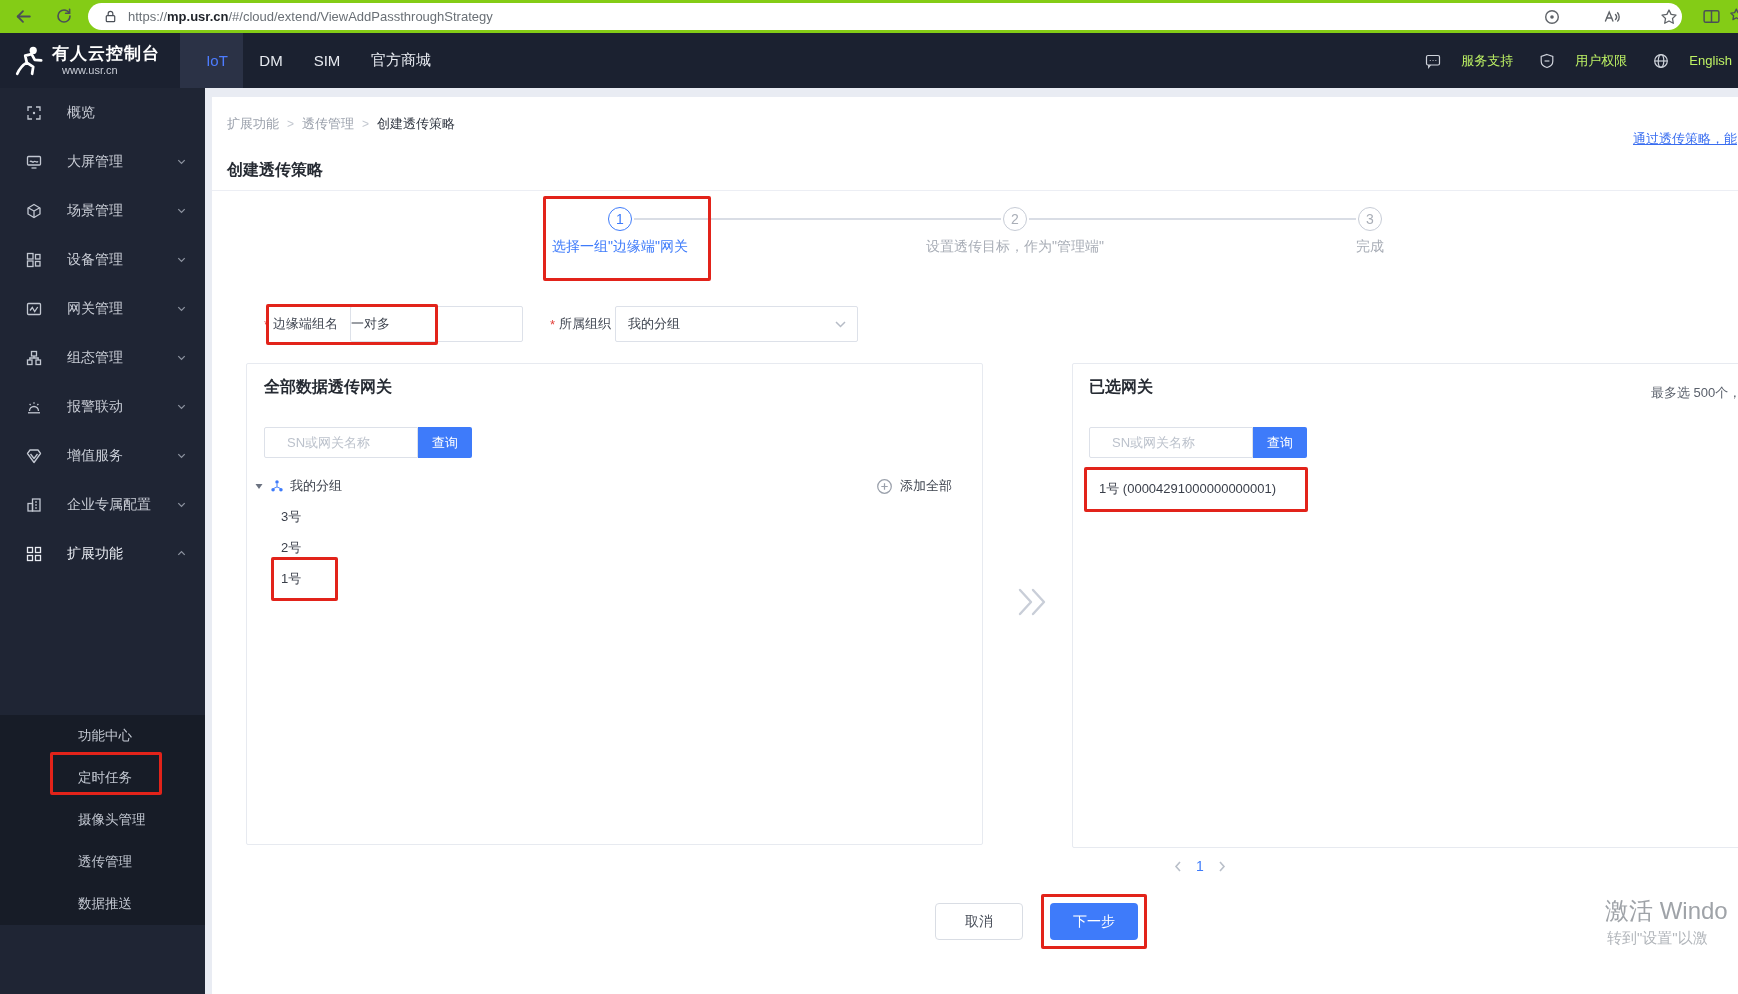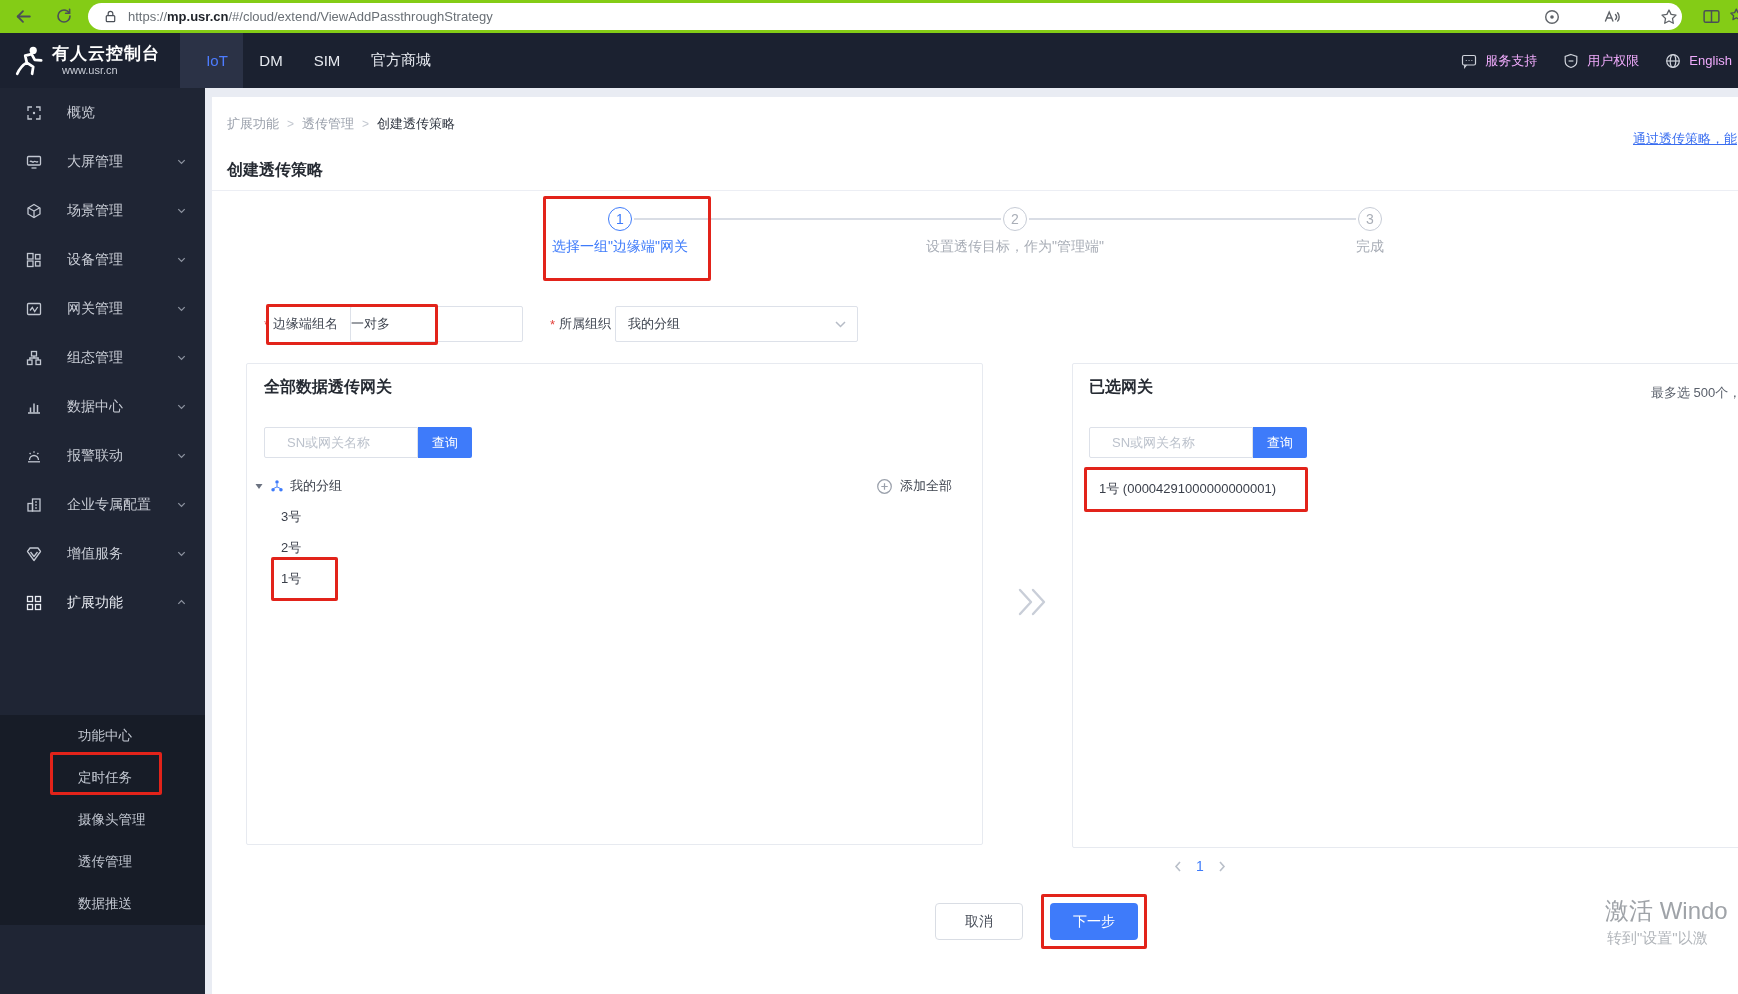--- a/index.html
+++ b/index.html
@@ -13,21 +13,21 @@
   .urltext{left:40px;top:6px;font-size:13px;white-space:nowrap;color:#6a7076;}
   .urltext b{color:#1f2329;font-weight:700;}
   
   .topnav{left:0;top:33px;width:1738px;height:55px;background:#1b2130;}
   .logo-title{left:52px;top:9px;color:#fff;font-size:17px;font-weight:700;letter-spacing:1px;}
   .logo-sub{left:62px;top:31px;color:#c9cdd6;font-size:11px;}
   .tabs{left:180px;top:0;height:55px;display:flex;}
   .tab{height:55px;display:flex;align-items:center;justify-content:center;font-size:15px;color:#e7eaf0;cursor:pointer;}
   .tab.active{background:#2b3246;color:#4d7cff;}
   .navright{right:6px;top:0;height:55px;display:flex;align-items:center;gap:26px;}
-  .navitem{display:flex;align-items:center;gap:8px;color:#f0abfc;font-size:13px;cursor:pointer;}
+  .navitem{display:flex;align-items:center;gap:20px;color:#bef264;font-size:13px;cursor:pointer;}
   
   .sidebar{left:0;top:88px;width:205px;height:906px;background:#1f2534;}
   .side-item{position:relative;height:49px;display:flex;align-items:center;color:#c8ccd5;font-size:14px;cursor:pointer;}
   .side-item .ic{position:absolute;left:26px;}
   .side-item .lb{position:absolute;left:67px;}
   .side-item .ch{position:absolute;right:18px;}
   .submenu{position:absolute;left:0;top:627px;width:205px;background:#171c27;}
   .sub-item{height:42px;display:flex;align-items:center;padding-left:78px;color:#c3c8d2;font-size:13.5px;cursor:pointer;}
   
   .mainpanel{left:212px;top:97px;width:1526px;height:897px;background:#fff;}
@@ -272,70 +272,56 @@
         </span>
       <span class="lb">组态管理</span>
       <span class="ch">
           <svg width="11" height="11" viewBox="0 0 12 12" fill="none" stroke="#8d93a0" stroke-width="1.4">
             <path d="m2.5 4.5 3.5 3.5 3.5-3.5"></path>
           </svg>
         </span>
     </div>
     <div class="side-item">
       <span class="ic">
-          <svg width="16" height="16" viewBox="0 0 16 16" fill="none" stroke="#c2c7d1" stroke-width="1.5">
-            <path d="M2 14h12"></path>
-            <path d="M4.5 13.5V8.5M8 13.5v-9M11.5 13.5V6"></path>
-          </svg>
-        </span>
-      <span class="lb">数据中心</span>
-      <span class="ch">
-          <svg width="11" height="11" viewBox="0 0 12 12" fill="none" stroke="#8d93a0" stroke-width="1.4">
-            <path d="m2.5 4.5 3.5 3.5 3.5-3.5"></path>
-          </svg>
-        </span>
-    </div>
-    <div class="side-item">
-      <span class="ic">
           <svg width="16" height="16" viewBox="0 0 16 16" fill="none" stroke="#c2c7d1" stroke-width="1.3">
             <path d="M3.5 12a4.5 4.5 0 0 1 9 0"></path>
             <path d="M2 13.8h12"></path>
             <path d="M8 3.2v1.6M3.6 5l1.1 1.1M12.4 5l-1.1 1.1"></path>
           </svg>
         </span>
       <span class="lb">报警联动</span>
       <span class="ch">
           <svg width="11" height="11" viewBox="0 0 12 12" fill="none" stroke="#8d93a0" stroke-width="1.4">
             <path d="m2.5 4.5 3.5 3.5 3.5-3.5"></path>
           </svg>
         </span>
     </div>
     <div class="side-item">
       <span class="ic">
+          <svg width="16" height="16" viewBox="0 0 16 16" fill="none" stroke="#c2c7d1" stroke-width="1.3" stroke-linejoin="round">
+            <path d="M8 14.5 1.5 5.5 4 2h8l2.5 3.5z"></path>
+            <path d="m4.5 6 3.5 4.5L11.5 6"></path>
+          </svg>
+        </span>
+      <span class="lb">增值服务</span>
+      <span class="ch">
+          <svg width="11" height="11" viewBox="0 0 12 12" fill="none" stroke="#8d93a0" stroke-width="1.4">
+            <path d="m2.5 4.5 3.5 3.5 3.5-3.5"></path>
+          </svg>
+        </span>
+    </div>
+    <div class="side-item">
+      <span class="ic">
           <svg width="16" height="16" viewBox="0 0 16 16" fill="none" stroke="#c2c7d1" stroke-width="1.3">
             <rect x="2" y="6.5" width="4.5" height="7.5"></rect>
             <rect x="6.5" y="2" width="7.5" height="12"></rect>
             <path d="M9.2 5h1.6M9.2 8h1.6M9.2 11h1.6"></path>
           </svg>
         </span>
       <span class="lb">企业专属配置</span>
-      <span class="ch">
-          <svg width="11" height="11" viewBox="0 0 12 12" fill="none" stroke="#8d93a0" stroke-width="1.4">
-            <path d="m2.5 4.5 3.5 3.5 3.5-3.5"></path>
-          </svg>
-        </span>
-    </div>
-    <div class="side-item">
-      <span class="ic">
-          <svg width="16" height="16" viewBox="0 0 16 16" fill="none" stroke="#c2c7d1" stroke-width="1.3" stroke-linejoin="round">
-            <path d="M8 14.5 1.5 5.5 4 2h8l2.5 3.5z"></path>
-            <path d="m4.5 6 3.5 4.5L11.5 6"></path>
-          </svg>
-        </span>
-      <span class="lb">增值服务</span>
       <span class="ch">
           <svg width="11" height="11" viewBox="0 0 12 12" fill="none" stroke="#8d93a0" stroke-width="1.4">
             <path d="m2.5 4.5 3.5 3.5 3.5-3.5"></path>
           </svg>
         </span>
     </div>
     <div class="side-item" style="color:#e8ebf1;">
       <span class="ic">
           <svg width="16" height="16" viewBox="0 0 16 16" fill="none" stroke="#e8ebf1" stroke-width="1.3">
             <rect x="1.5" y="1.5" width="5" height="5"></rect>

